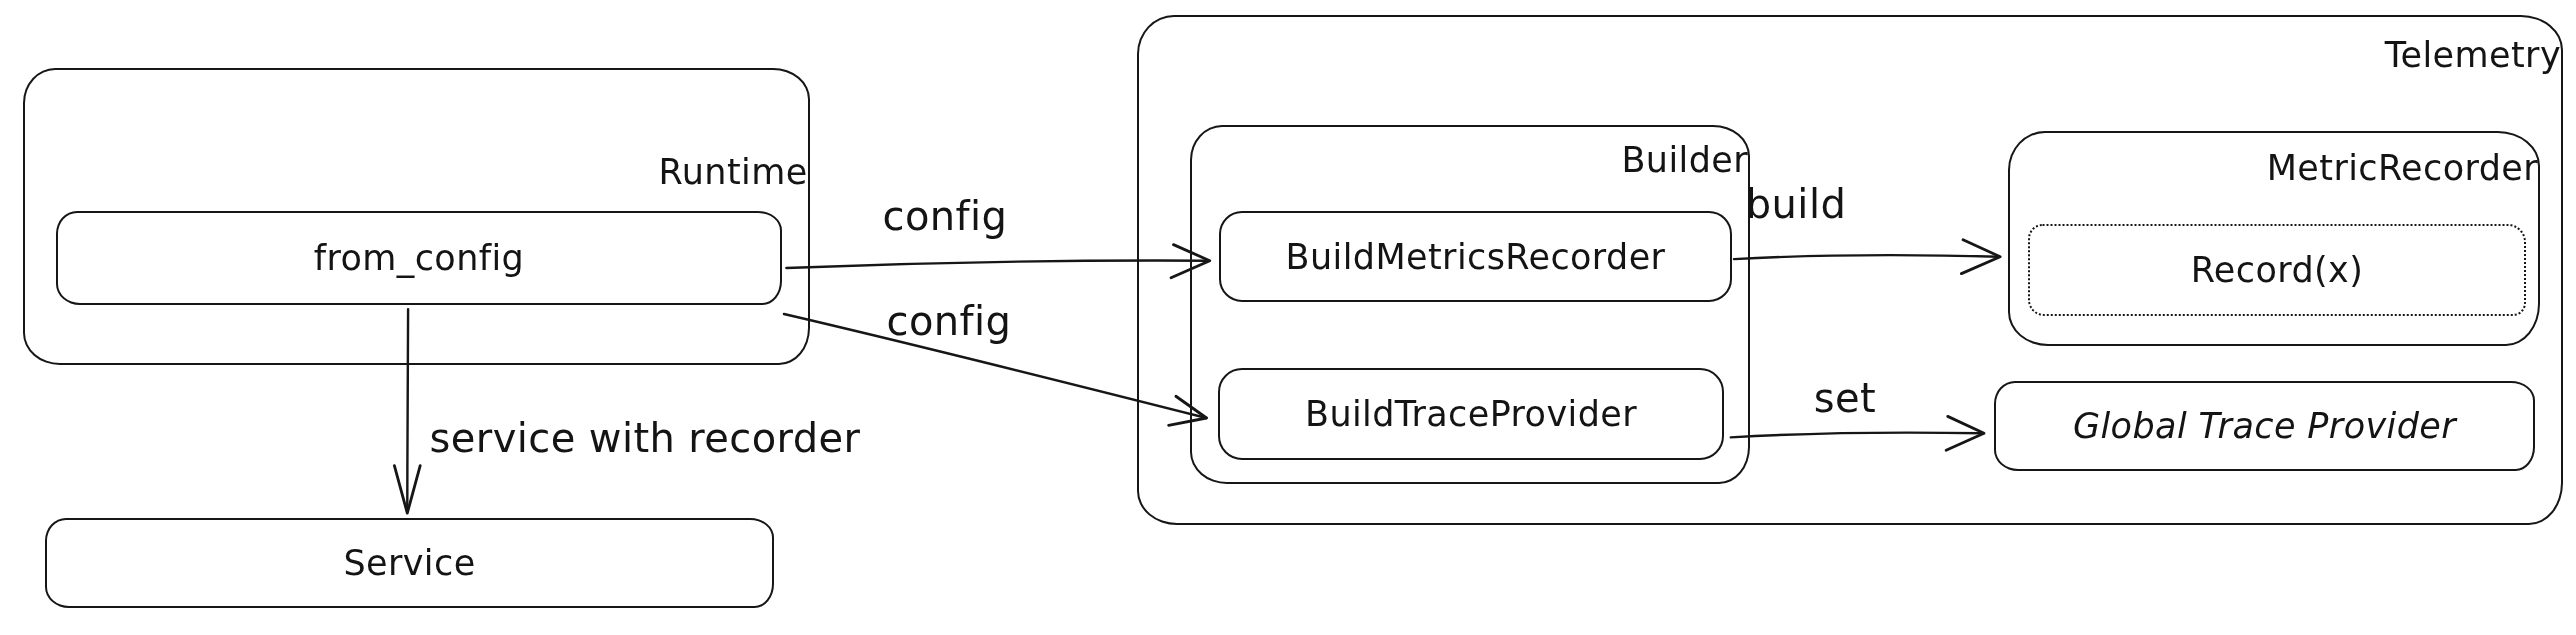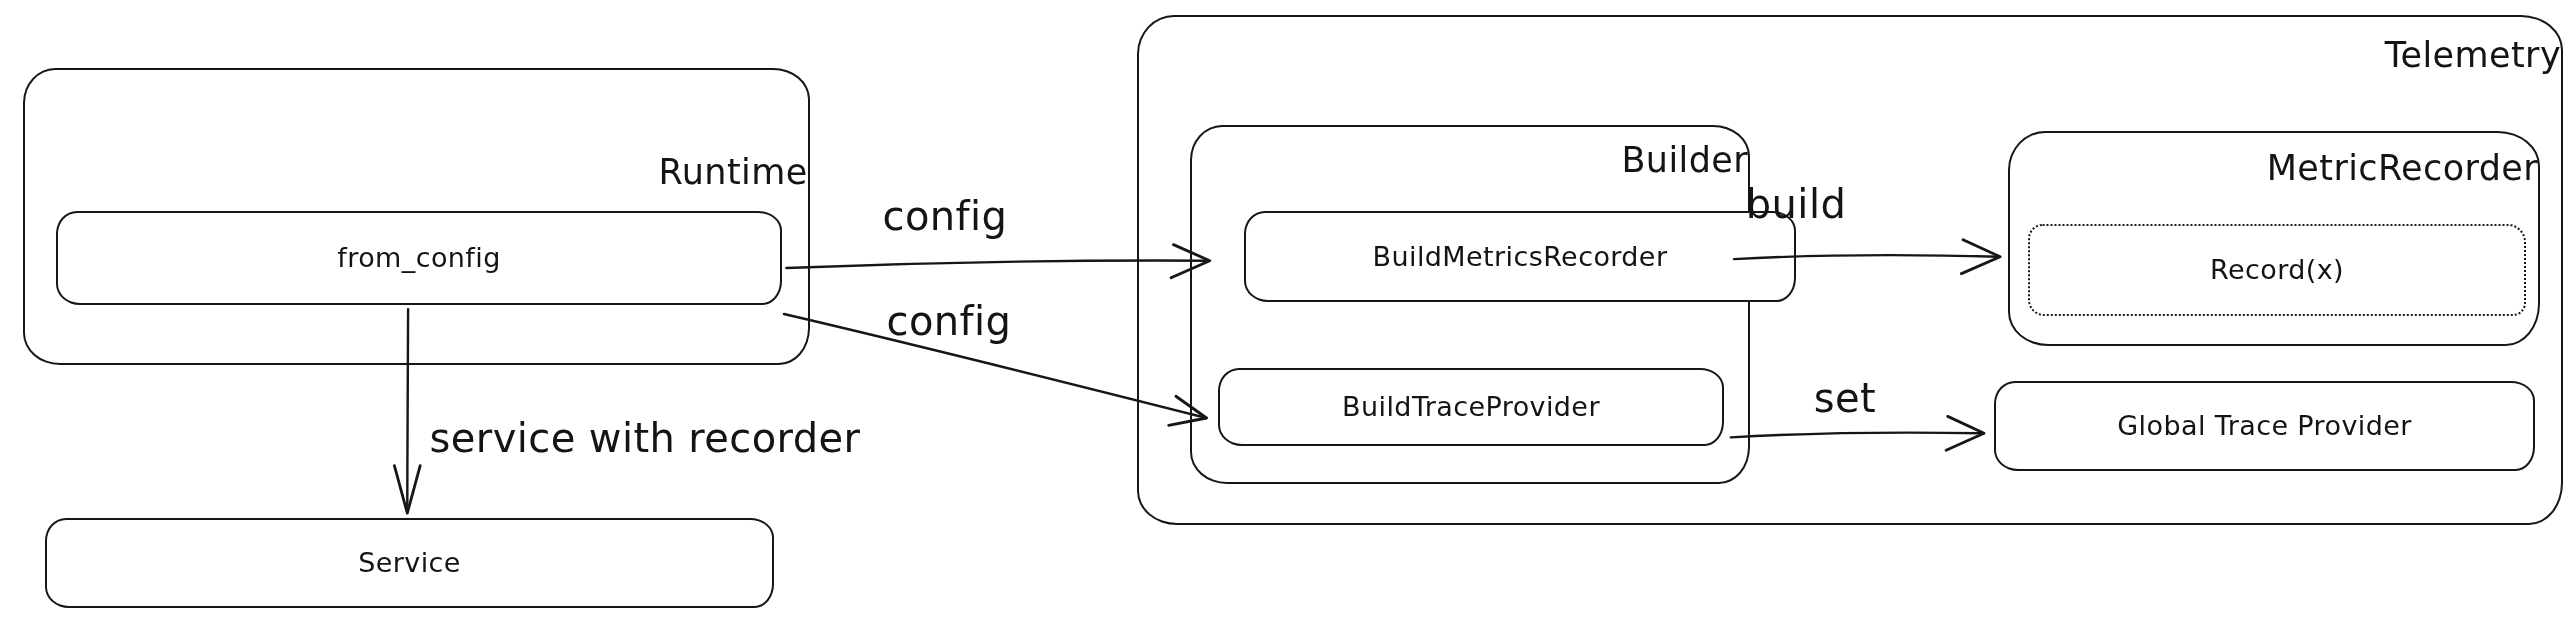--- a/index.html
+++ b/index.html
@@ -25,21 +25,21 @@
   .leaf { display: flex; align-items: center; justify-content: center; }
   .box-title {
     position: absolute; left: 0; right: 0;
     text-align: right;
     font-size: 35px;
     line-height: 45px;
     white-space: nowrap;
     letter-spacing: 0.4px;
   }
   .leaf-label {
-    font-size: 27px;
+    font-size: 35px;
     line-height: 44px;
     white-space: nowrap;
     letter-spacing: 0.4px;
   }
   .edge-label {
     position: absolute;
     transform: translate(-50%, -50%);
     font-size: 40px;
     line-height: 42px;
     white-space: nowrap;
@@ -72,37 +72,37 @@
   </div>
 
   <div class="node r-xl" style="left:1137px; top:14.5px; width:1426px; height:510px;">
     <div class="box-title" style="top:16px;">Telemetry</div>
   </div>
 
   <div class="node r-lg" style="left:1190px; top:125px; width:560px; height:359px;">
     <div class="box-title" style="top:10.5px;">Builder</div>
   </div>
 
-  <div class="node r-md leaf" style="left:1244px; top:211px; width:552px; height:91px;">
+  <div class="node r-md leaf" style="left:1219px; top:211px; width:513px; height:91px;border-radius:23px;">
     <span class="leaf-label">BuildMetricsRecorder</span>
   </div>
 
-  <div class="node r-md leaf" style="left:1218px; top:368px; width:506px; height:78px;">
+  <div class="node r-md leaf" style="left:1218px; top:368px; width:506px; height:92px;border-radius:24px;">
     <span class="leaf-label">BuildTraceProvider</span>
   </div>
 
   <div class="node r-xl" style="left:2008px; top:131px; width:532px; height:215px;">
     <div class="box-title" style="top:13px;">MetricRecorder</div>
   </div>
 
   <div class="node dotted leaf" style="left:2028px; top:224px; width:498px; height:92px;">
     <span class="leaf-label">Record(x)</span>
   </div>
 
-  <div class="node r-md leaf" style="left:1994px; top:381px; width:541px; height:90px;">
+  <div class="node r-md leaf" style="left:1994px; top:381px; width:541px; height:90px;font-style:italic;">
     <span class="leaf-label">Global Trace Provider</span>
   </div>
 
   <svg class="edges" viewBox="0 0 3194 788">
     <g>
       <path class="shaft" d="M975,332 C1150,325 1330,322 1498,323"></path>
       <path class="head" d="M1455,303 L1500,323 L1452,344"></path>
     </g>
     <g>
       <path class="shaft" d="M972,389 C1140,428 1330,476 1496,518"></path>

